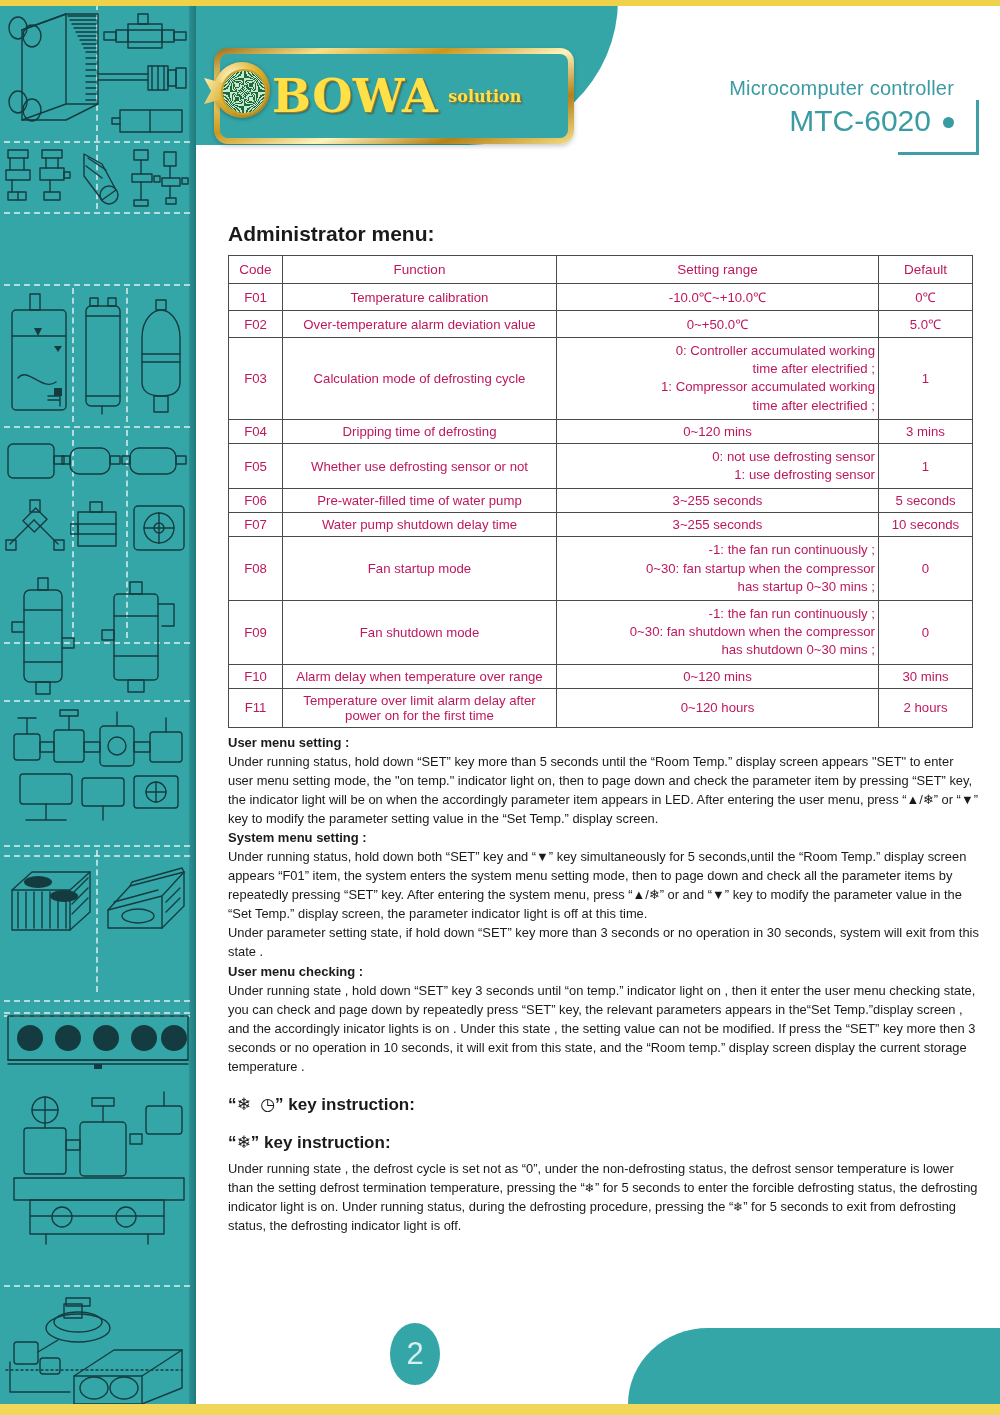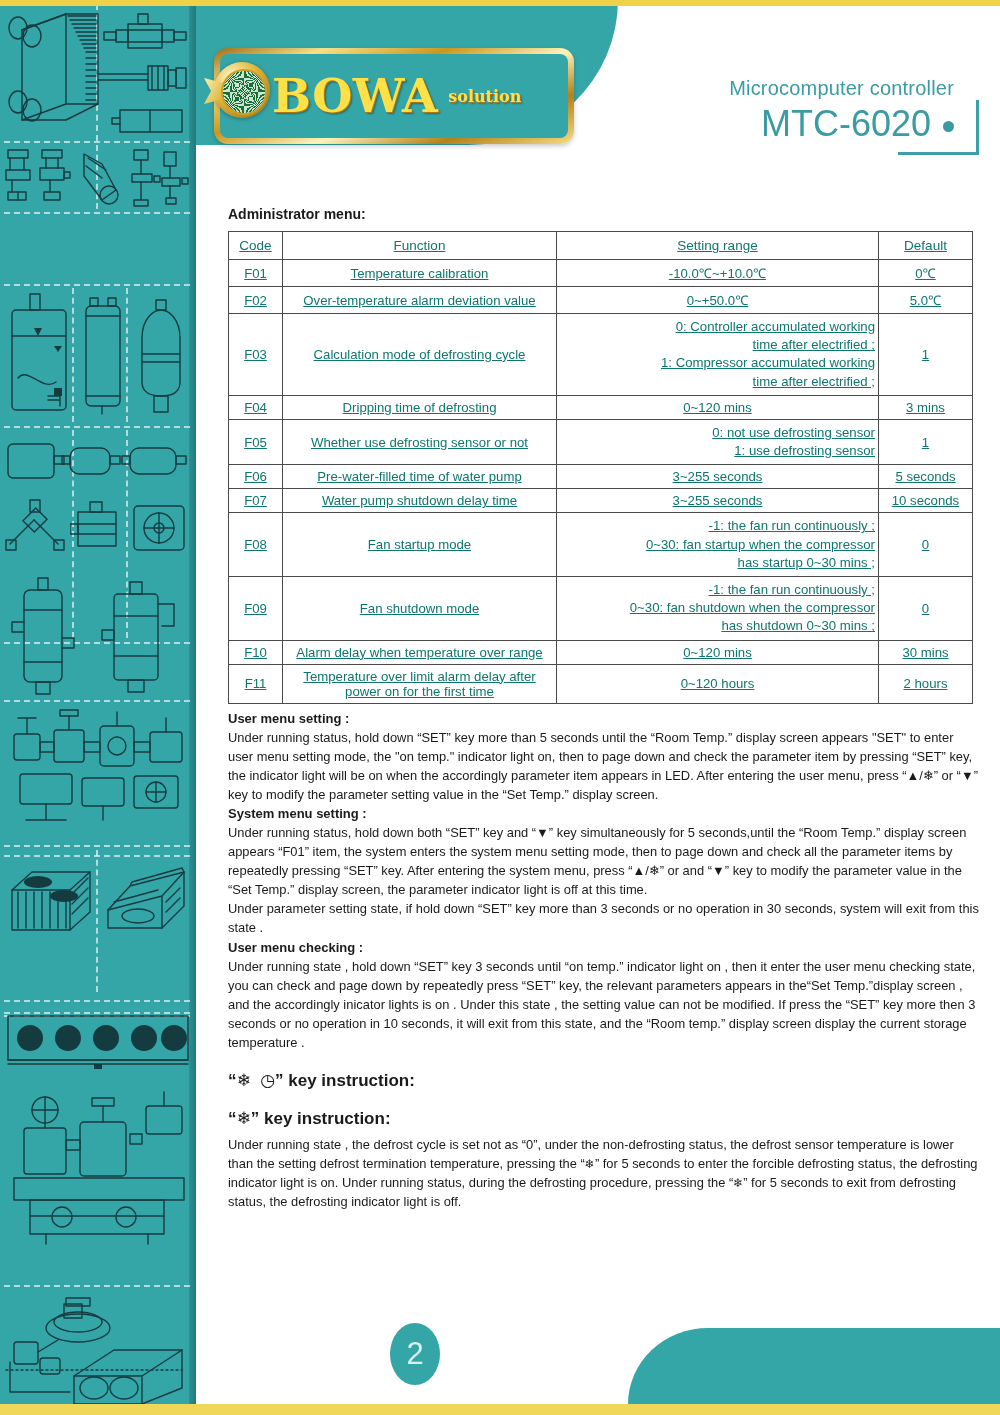--- a/index.html
+++ b/index.html
@@ -71,36 +71,36 @@
   }
   .logo-sub{
     font-family:"DejaVu Serif", serif;font-weight:700;font-size:16px;color:#ffe047;
     margin-left:10px;text-shadow:1px 1px 0 #a8791a,2px 2px 2px rgba(0,0,0,.3);
   }
   .title-wrap{
     position:absolute;right:46px;top:78px;text-align:right;z-index:4;
     color:#3a9ba3;line-height:1.08;
   }
   .title-1{font-size:20px;letter-spacing:.2px;}
-  .title-2{font-size:36px;margin-top:5px;}
+  .title-2{font-size:30px;margin-top:5px;}
   .title-dot{display:inline-block;width:11px;height:11px;border-radius:50%;
     background:#3a9ba3;margin-left:12px;vertical-align:middle;}
   .corner-rule{
     position:absolute;z-index:4;border-right:3px solid #3f9ea6;border-bottom:3px solid #3f9ea6;
     left:898px;top:100px;width:78px;height:52px;
   }
 
   
   .content{position:absolute;left:228px;top:206px;width:752px;z-index:4;color:#1a1a1a;}
-  .section-title{font-size:14px;font-weight:bold;margin:0 0 9px 0;}
+  .section-title{font-size:21px;font-weight:bold;margin:16px 0 9px 0;}
 
   table.params{border-collapse:collapse;width:744px;table-layout:fixed;}
   table.params td,table.params th{
     border:1.5px solid #4a4a4a;font-weight:normal;font-size:13.2px;
-    text-align:center;vertical-align:middle;padding:4px 3px;color:#0f766e;text-decoration:underline;
+    text-align:center;vertical-align:middle;padding:4px 3px;color:#be185d;
   }
   table.params th{font-size:13.5px;padding:6px 3px;}
   .c-code{width:54px;}
   .c-func{width:274px;}
   .c-range{width:322px;}
   .c-def{width:94px;}
   td.range-multi{line-height:1.38;padding:7px 6px;}
   td.range-multi .ln{display:block;text-align:right;}
 
   .body-text{font-size:12.9px;line-height:1.47;margin:0;text-align:left;}

